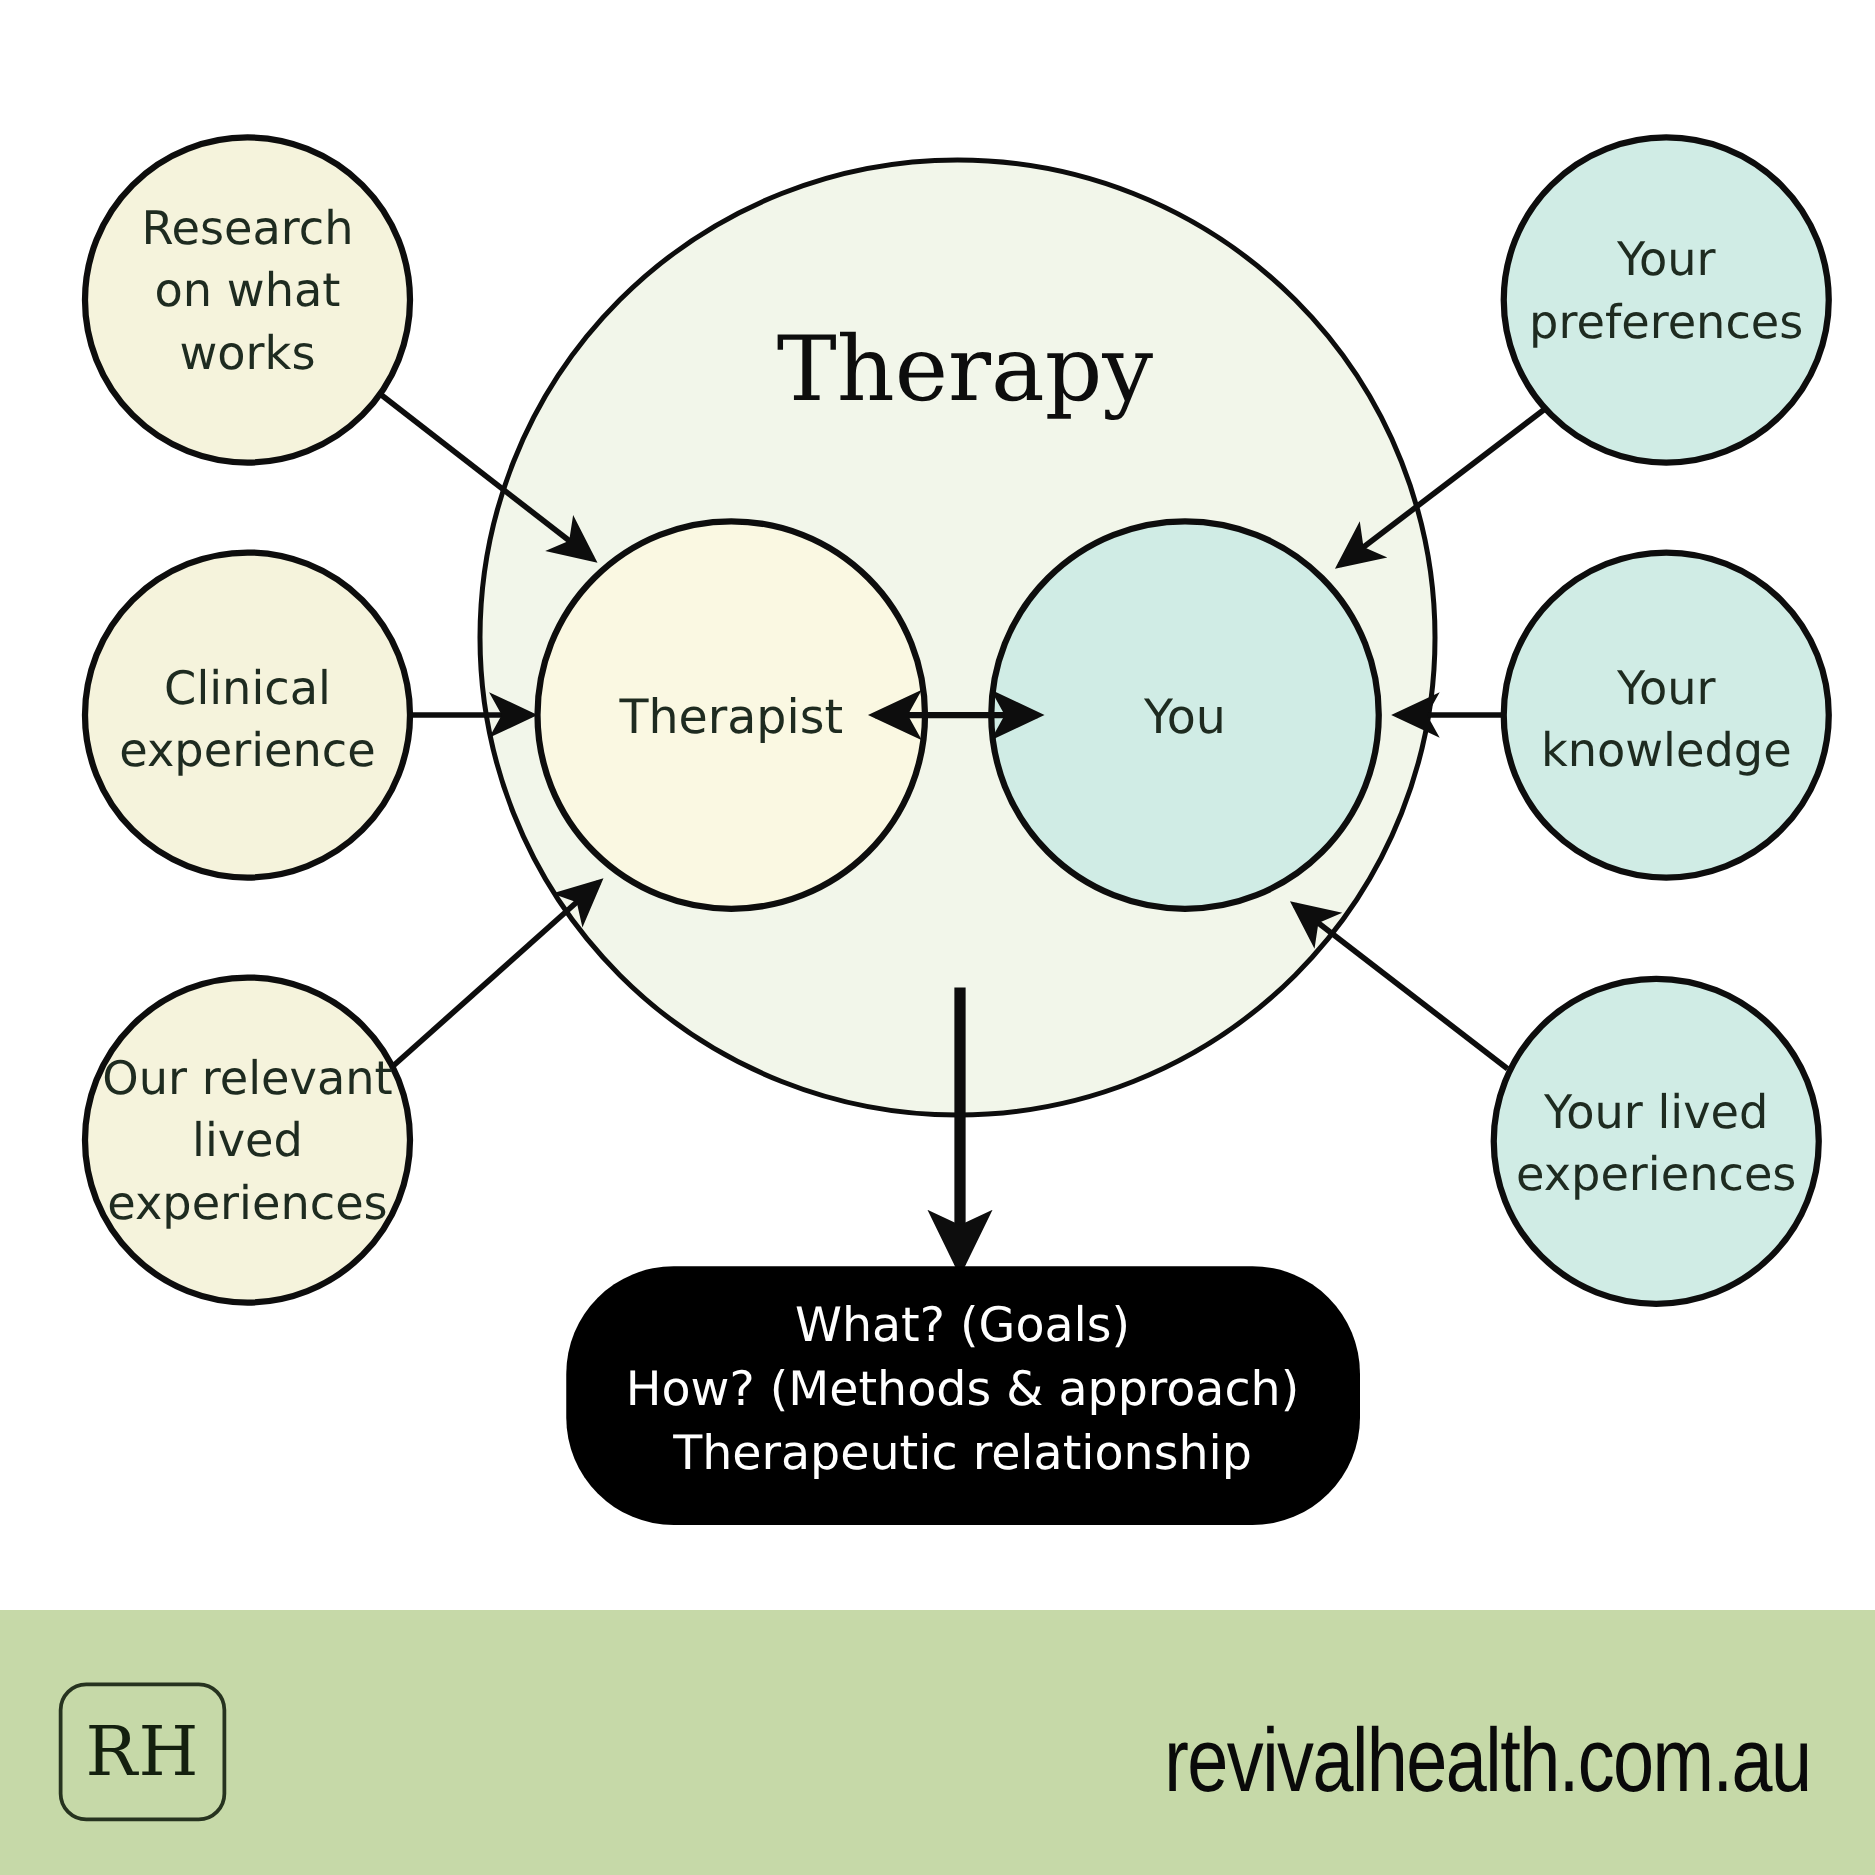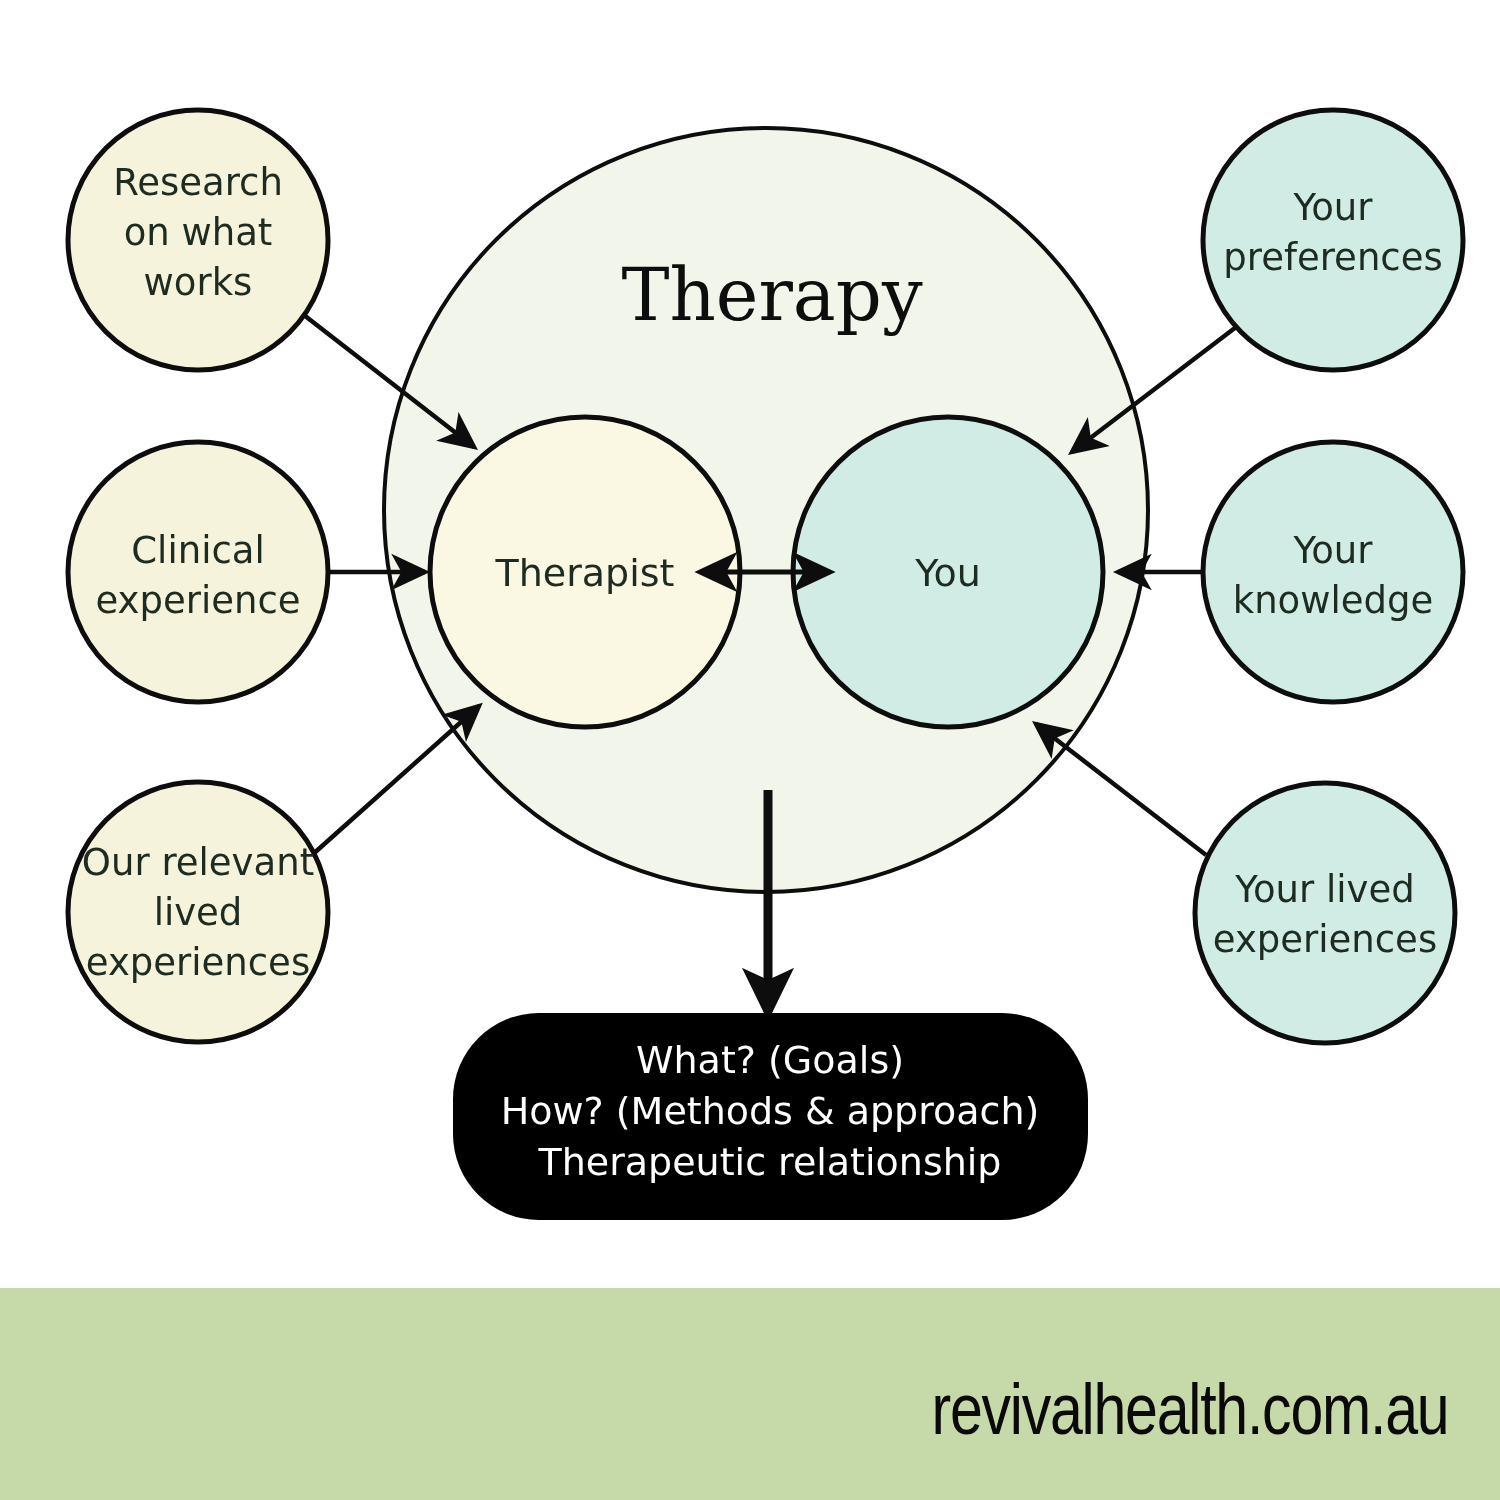--- a/index.html
+++ b/index.html
@@ -153,16 +153,19 @@
     <line x1="768" y1="790" x2="768" y2="1012" stroke="#0d0d0d" stroke-width="9" marker-end="url(#arrowFat)"></line>
 
     <rect x="453" y="1013" rx="86" ry="86" width="635" height="207" fill="#000000"></rect>
     <text class="outcome-label" x="770" y="1073">What? (Goals)</text>
     <text class="outcome-label" x="770" y="1124">How? (Methods &amp; approach)</text>
     <text class="outcome-label" x="770" y="1175">Therapeutic relationship</text>
   </svg>
 
   <div class="footer-band"></div>
 
+  <div class="logo-box">
+    <span class="logo-text">RH</span>
+  </div>
 
   <div class="site-url">revivalhealth.com.au</div>
 
 </div>
 
 </body></html>

